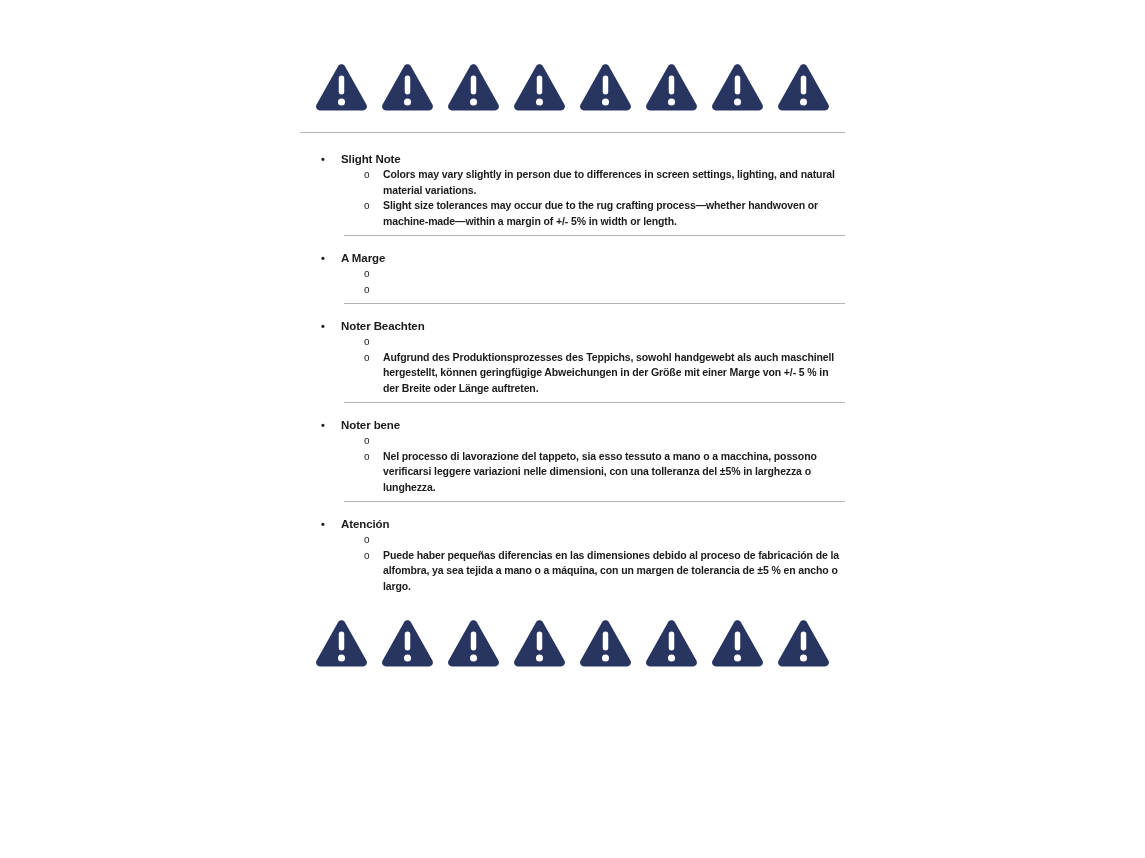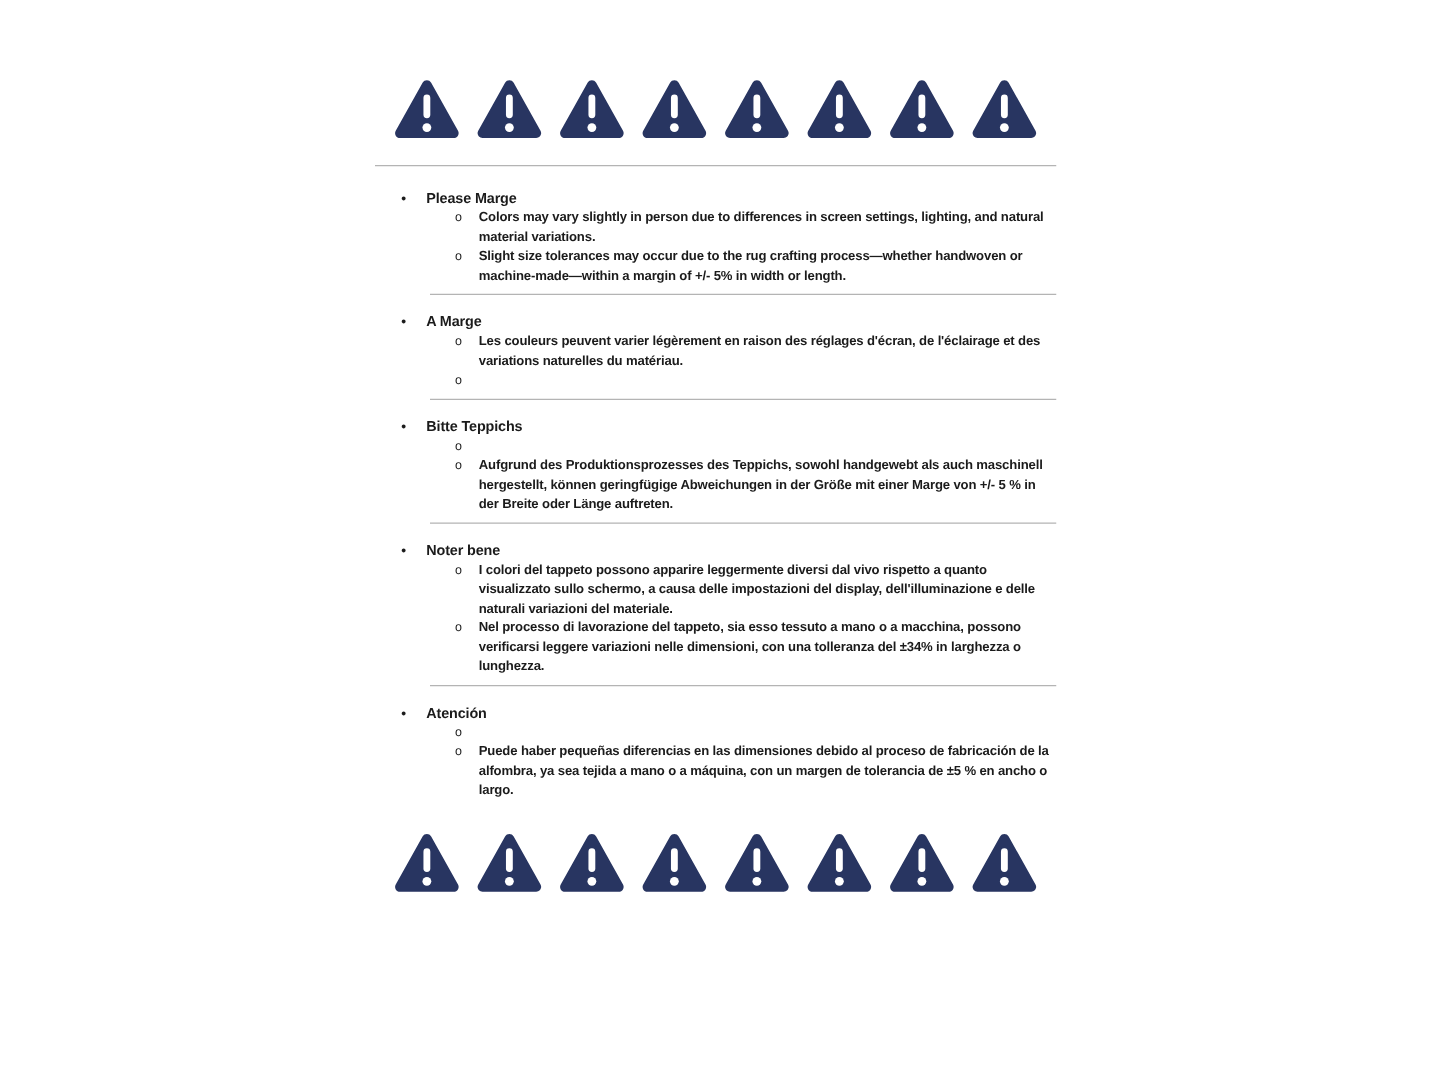--- a/index.html
+++ b/index.html
@@ -125,21 +125,21 @@
       <rect x="26.9" y="14.5" width="6.2" height="21.5" rx="3.1" fill="#ffffff"></rect>
       <circle cx="30" cy="44.5" r="4" fill="#ffffff"></circle>
     </svg>
   </span>
 </div>
     <hr class="divider top-divider">
     <section class="sections">
   <div class="section">
     <div class="heading-row">
       <span class="bullet-l1">•</span>
-      <span class="heading">Please Marge</span>
+      <span class="heading">Slight Note</span>
     </div>
     <div class="items">
   <div class="item-row">
     <span class="bullet-l2">o</span>
     <span class="item-text">Colors may vary slightly in person due to differences in screen settings, lighting, and natural material variations.</span>
   </div>
 
   <div class="item-row">
     <span class="bullet-l2">o</span>
     <span class="item-text">Slight size tolerances may occur due to the rug crafting process—whether handwoven or machine-made—within a margin of +/- 5% in width or length.</span>
@@ -149,34 +149,33 @@
   </div>
 
   <div class="section">
     <div class="heading-row">
       <span class="bullet-l1">•</span>
       <span class="heading">A Marge</span>
     </div>
     <div class="items">
   <div class="item-row">
     <span class="bullet-l2">o</span>
-    <span class="item-text">Les couleurs peuvent varier légèrement en raison des réglages d'écran, de l'éclairage et des variations naturelles du matériau.</span>
-  </div>
-
-  <div class="item-row">
-    <span class="bullet-l2">o</span>
-  </div>
-</div>
-    <hr class="divider section-divider">
-  </div>
-
-  <div class="section">
-    <div class="heading-row">
-      <span class="bullet-l1">•</span>
-      <span class="heading">Bitte Teppichs</span>
+  </div>
+
+  <div class="item-row">
+    <span class="bullet-l2">o</span>
+  </div>
+</div>
+    <hr class="divider section-divider">
+  </div>
+
+  <div class="section">
+    <div class="heading-row">
+      <span class="bullet-l1">•</span>
+      <span class="heading">Noter Beachten</span>
     </div>
     <div class="items">
   <div class="item-row">
     <span class="bullet-l2">o</span>
   </div>
 
   <div class="item-row">
     <span class="bullet-l2">o</span>
     <span class="item-text">Aufgrund des Produktionsprozesses des Teppichs, sowohl handgewebt als auch maschinell hergestellt, können geringfügige Abweichungen in der Größe mit einer Marge von +/- 5 % in der Breite oder Länge auftreten.</span>
   </div>
@@ -185,26 +184,25 @@
   </div>
 
   <div class="section">
     <div class="heading-row">
       <span class="bullet-l1">•</span>
       <span class="heading">Noter bene</span>
     </div>
     <div class="items">
   <div class="item-row">
     <span class="bullet-l2">o</span>
-    <span class="item-text">I colori del tappeto possono apparire leggermente diversi dal vivo rispetto a quanto visualizzato sullo schermo, a causa delle impostazioni del display, dell'illuminazione e delle naturali variazioni del materiale.</span>
-  </div>
-
-  <div class="item-row">
-    <span class="bullet-l2">o</span>
-    <span class="item-text">Nel processo di lavorazione del tappeto, sia esso tessuto a mano o a macchina, possono verificarsi leggere variazioni nelle dimensioni, con una tolleranza del ±34% in larghezza o lunghezza.</span>
+  </div>
+
+  <div class="item-row">
+    <span class="bullet-l2">o</span>
+    <span class="item-text">Nel processo di lavorazione del tappeto, sia esso tessuto a mano o a macchina, possono verificarsi leggere variazioni nelle dimensioni, con una tolleranza del ±5% in larghezza o lunghezza.</span>
   </div>
 </div>
     <hr class="divider section-divider">
   </div>
 
   <div class="section">
     <div class="heading-row">
       <span class="bullet-l1">•</span>
       <span class="heading">Atención</span>
     </div>

